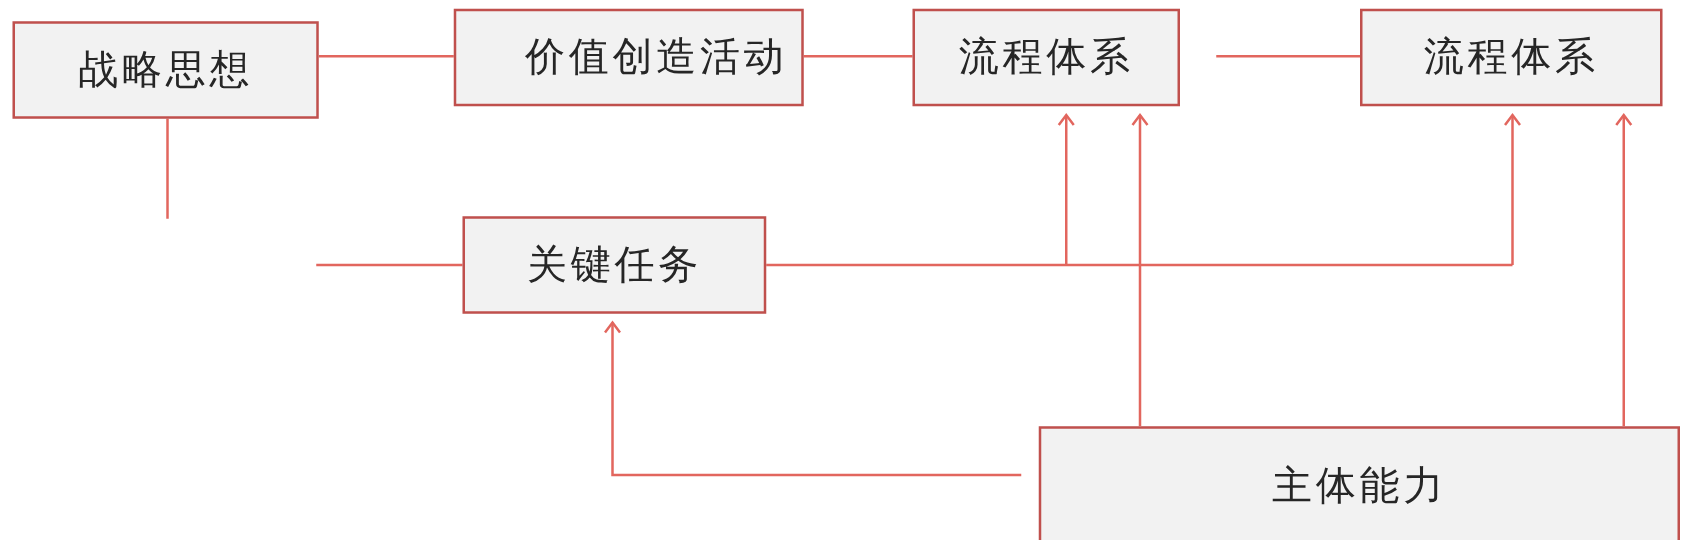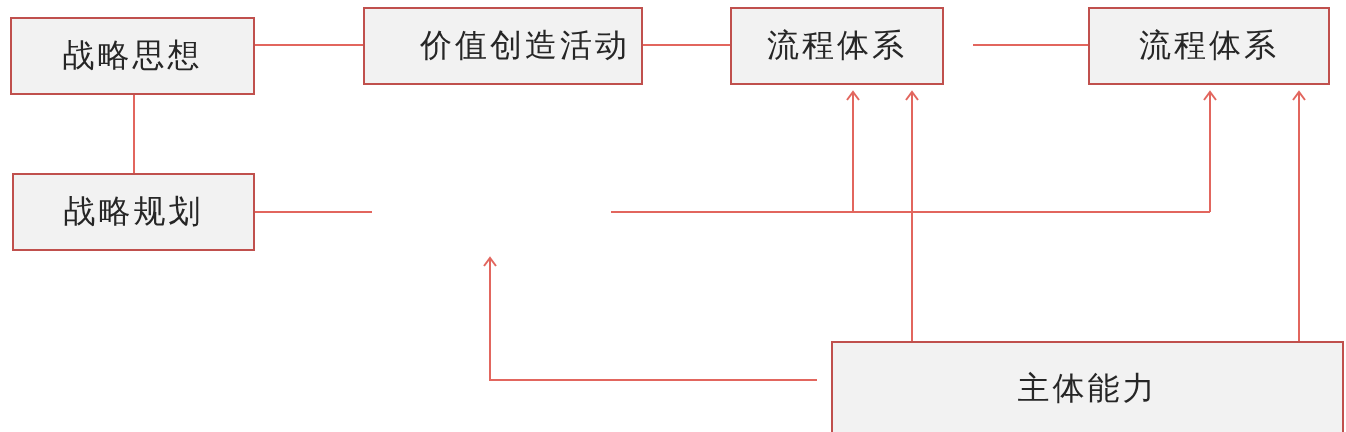--- a/index.html
+++ b/index.html
@@ -86,22 +86,22 @@
   </div>
 
   <div class="node n-process-system">
     <span class="label">流程体系</span>
   </div>
 
   <div class="node n-org-structure">
     <span class="label">流程体系</span>
   </div>
 
-  <div class="node n-strategic-planning">
-    <span class="label">战略规划</span>
+
+  <div class="node n-key-tasks">
+    <span class="label">关键任务</span>
   </div>
-
 
   <div class="node n-core-capability">
     <span class="label">主体能力</span>
   </div>
 
 </div>
 
 </body></html>

